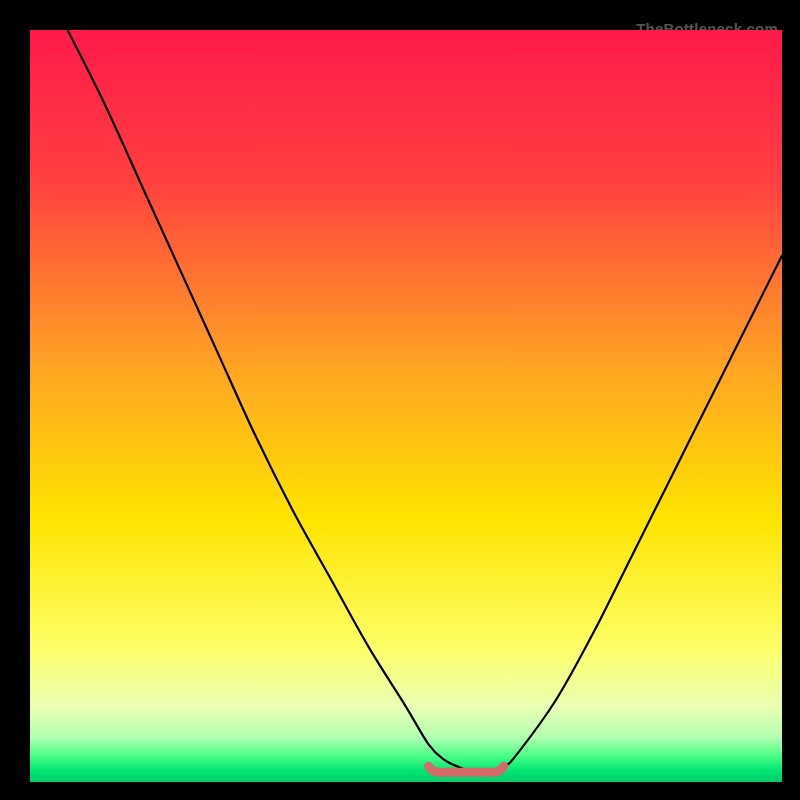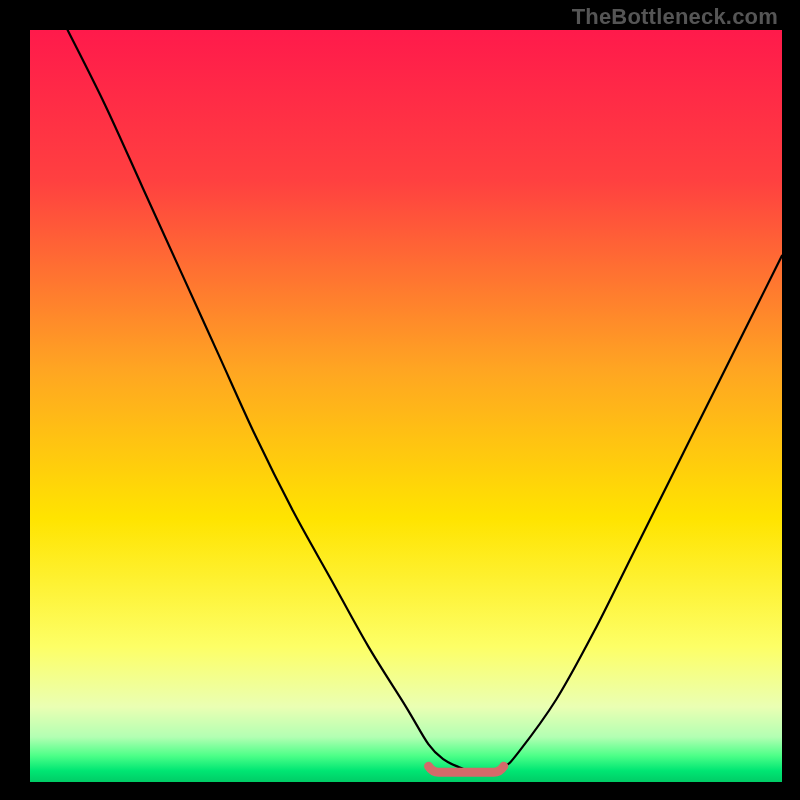--- a/index.html
+++ b/index.html
@@ -18,24 +18,24 @@
   }
   .plot-wrap {
     position: absolute;
     left: 30px;
     top: 30px;
     width: 752px;
     height: 752px;
   }
   .watermark {
     position: absolute;
-    top: 4px;
+    top: 20px;
     right: 22px;
     color: #555;
-    font-size: 22px;
+    font-size: 15px;
     font-weight: 600;
     letter-spacing: 0.2px;
     user-select: none;
   }
   svg { display: block; }
 </style>
 </head>
 <body>
 
 <div class="frame">

